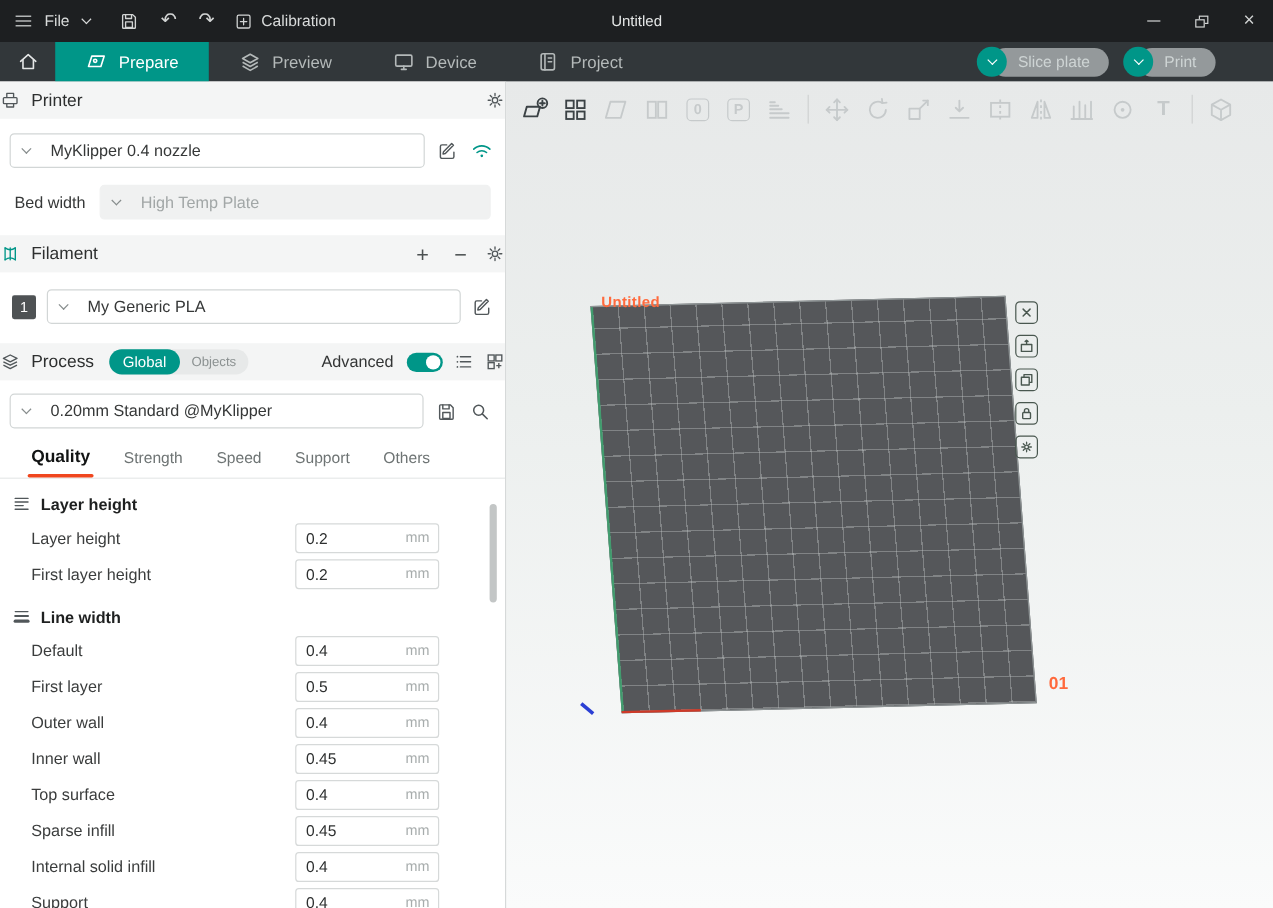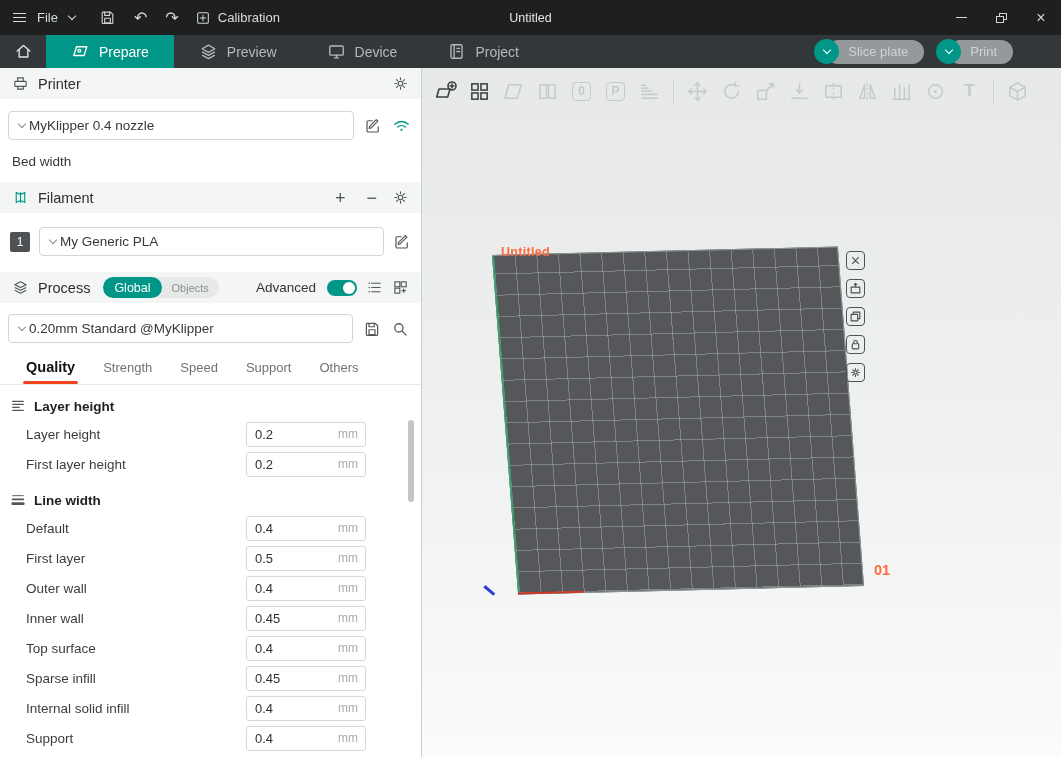--- a/index.html
+++ b/index.html
@@ -36,28 +36,28 @@
   .pill-drop .chev { margin-top:-3px; }
   .pill-main { height:24px; margin-left:-13px; padding:0 16px 0 22px; background:#94999b; border-radius:12px; color:#ced4d4; font-size:13px; display:flex; align-items:center; white-space:nowrap; }
 
   
   .main { display:flex; height:689px; }
   .sidebar { width:422px; background:#fff; border-right:1px solid #ccd0d0; position:relative; overflow:hidden; flex:none; }
   .viewport { flex:1; position:relative; overflow:hidden;
               background:linear-gradient(180deg,#e7e9e9 0%,#ecefee 40%,#fafbfb 100%); }
 
   
-  .sec-head { height:31px; background:#f4f5f5; display:flex; align-items:center; gap:9px; padding:0 12px;
+  .sec-head { height:31px; background:#f4f5f5; display:flex; align-items:center; gap:9px; padding:0 0;
               font-size:14.5px; color:#2d2f2f; }
   .sp { flex:1; }
   .ic-dark { color:#51575a; }
   .ic-teal { color:#009688; }
   .plusminus { font-size:18px; color:#4c5152; line-height:1; padding:0 6px; }
 
-  .combo { height:29px; border:1px solid #d2d6d6; border-radius:4px; display:flex; align-items:center; gap:4px;
+  .combo { height:29px; border:1px solid #d2d6d6; border-radius:4px; display:flex; align-items:center; gap:17px;
            padding:0 10px; font-size:13.5px; color:#363838; background:#fff; }
   .combo .chev { color:#878d8d; flex:none; }
   .combo-select { background:#f0f1f1; border:1px solid #f0f1f1; color:#a2a7a7; }
 
   .printer-row { display:flex; align-items:center; gap:10px; padding:12px 10px 6px 8px; }
   .printer-row .combo { flex:1; }
   .bed-row { display:flex; align-items:center; gap:12px; padding:8px 12px 13px 12px; font-size:13.5px; color:#363838; }
   .bed-row .combo { flex:1; }
 
   .filament-row { display:flex; align-items:center; gap:9px; padding:14px 10px 16px 10px; }
@@ -246,20 +246,24 @@
           </svg>
         <svg class="ic-teal" viewBox="0 0 24 24" width="19" height="19" fill="none" stroke="currentColor" stroke-width="1.7" stroke-linecap="round">
             <path d="M3.5 10.5a12 12 0 0 1 17 0"></path>
             <path d="M7 14a7.5 7.5 0 0 1 10 0"></path>
             <circle cx="12" cy="17.5" r="1.4" fill="currentColor" stroke="none"></circle>
           </svg>
       </div>
 
       <div class="bed-row">
         <span>Bed width</span>
+        <div class="combo combo-select">
+          <span class="chev"></span>
+          <span>High Temp Plate</span>
+        </div>
       </div>
 
       <div class="sec-head">
         <svg class="ic-teal" viewBox="0 0 24 24" width="17" height="17" fill="none" stroke="currentColor" stroke-width="1.6" stroke-linecap="round">
             <path d="M6 5v14M12 5v14M18 5v14"></path>
             <path d="M6 5c4 3 8 3 12 0M6 19c4-3 8-3 12 0"></path>
           </svg>
         <span>Filament</span>
         <span class="sp"></span>
         <span class="plusminus">+</span>

